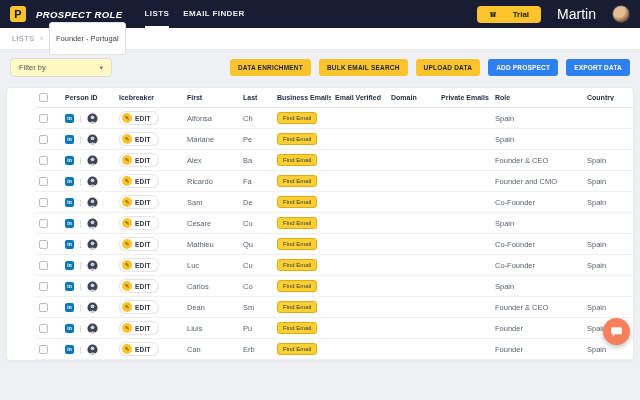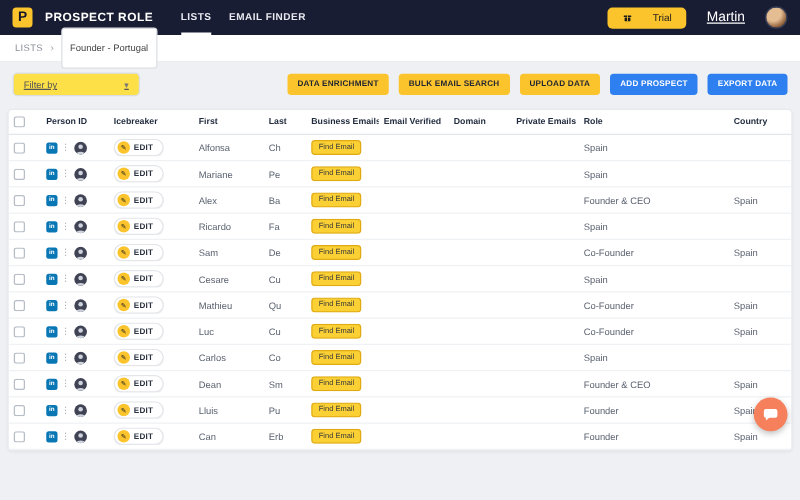--- a/index.html
+++ b/index.html
@@ -3,49 +3,49 @@
 <meta charset="utf-8">
 <style>
   * { margin:0; padding:0; box-sizing:border-box; }
   html,body { width:640px; height:400px; overflow:hidden; }
   body { font-family:"Liberation Sans", sans-serif; background:#eef0f3; color:#333; }
   .page { position:relative; width:640px; height:400px; overflow:hidden; }
 
   
   .topbar { height:28px; background:#191d33; display:flex; align-items:center; padding:0 10px; gap:10px; }
   .logo { width:16px; height:16px; background:#fcc42c; border-radius:3px; color:#14162a; font-weight:bold; font-size:11px; display:flex; align-items:center; justify-content:center; }
-  .brand { color:#fff; font-weight:bold; font-size:9.5px; letter-spacing:.4px; white-space:nowrap; }
+  .brand { color:#fff; font-weight:bold; font-size:9.5px; letter-spacing:.4px; white-space:nowrap;font-style:italic; }
   .topnav { display:flex; align-items:center; gap:14px; margin-left:12px; height:100%; }
   .topnav a { color:#e8e9f0; font-size:8px; font-weight:bold; letter-spacing:.4px; text-decoration:none; height:100%; display:flex; align-items:center; border-bottom:2px solid transparent; cursor:pointer; }
   .topnav a.active { border-bottom-color:#ffffff; }
   .top-spacer { flex:1; }
-  .trial-btn { display:flex; align-items:center; gap:16px; background:#fcc42c; border:none; border-radius:4px; padding:4px 12px; font-size:8px; font-weight:normal; color:#1b1b1b; cursor:pointer; }
-  .user-name { color:#fff; font-size:11px; margin:0 6px;text-decoration:underline; }
+  .trial-btn { display:flex; align-items:center; gap:16px; background:#fcc42c; border:none; border-radius:4px; padding:4px 12px; font-size:8px; font-weight:bold; color:#1b1b1b; cursor:pointer; }
+  .user-name { color:#fff; font-size:14px; margin:0 6px; }
   .avatar { width:18px; height:18px; border-radius:50%; background:radial-gradient(circle at 35% 30%, #e4bd93 0 40%, #8a5a33 75%, #4c3018); border:1px solid #3a3f58; }
 
   
   .breadcrumb { height:22px; background:#fff; border-bottom:1px solid #e6e8ec; display:flex; align-items:center; padding:0 12px; gap:6px; }
   .crumb-root { font-size:7.5px; color:#8a8f9a; letter-spacing:.3px; cursor:pointer; }
   .crumb-sep { font-size:8px; color:#9aa0aa; }
   .crumb-chip { font-size:7.5px; color:#444; border:1px solid #dcdfe4; border-radius:3px; padding:11px 6px; background:#fff; }
 
   
   .content { padding:8px 6px 0 6px; }
   .controls { display:flex; align-items:center; gap:8px; padding:0 4px; }
   .select-action { background:#fff; border:1px solid #c9cfd8; border-radius:4px; padding:4px 10px; font-size:7.5px; color:#333; cursor:pointer; }
-  .filter-box { background:#fde047; border:1px solid #d9dde3; border-radius:4px; padding:4px 8px; font-size:7.5px; color:#555; width:102px; display:flex; align-items:center; justify-content:space-between; cursor:pointer;text-decoration:underline; }
+  .filter-box { background:#fef9c3; border:1px solid #d9dde3; border-radius:4px; padding:4px 8px; font-size:7.5px; color:#555; width:102px; display:flex; align-items:center; justify-content:space-between; cursor:pointer; }
   .filter-caret { font-size:7px; color:#777; }
   .controls .spacer { flex:1; }
   .btn { border:none; border-radius:3px; padding:5px 8px; font-size:6.5px; font-weight:bold; letter-spacing:.2px; cursor:pointer; white-space:nowrap; }
   .btn.yellow { background:#fcc42c; color:#1d2333; }
   .btn.blue { background:#2e7ff0; color:#fff; }
 
   
   .table-card { background:#fff; border-radius:4px; margin-top:10px; border:1px solid #e8eaee; box-shadow:0 1px 2px rgba(0,0,0,.04); }
-  .thead-row, .tr { display:grid; grid-template-columns:26px 54px 68px 56px 34px 58px 56px 50px 54px 1fr 50px; align-items:center; }
+  .thead-row, .tr { display:grid; grid-template-columns:26px 54px 68px 56px 34px 58px 56px 50px 54px 1fr 50px; align-items:center;margin-left:28px; }
   .thead-row { height:20px; border-bottom:1px solid #e3e6ea; }
   .th { font-size:7px; font-weight:bold; color:#1f2a3d; padding-left:4px; white-space:nowrap; overflow:hidden; }
   .tr { height:21px; border-bottom:1px solid #f0f1f4; }
   .td { font-size:7.5px; color:#5a6270; padding-left:4px; white-space:nowrap; overflow:hidden; }
   .c-center { display:flex; align-items:center; }
   .checkbox { width:9px; height:9px; border:1px solid #b7bdc6; border-radius:2px; background:#fff; display:inline-block; cursor:pointer; }
   .person-cell { display:flex; align-items:center; gap:3px; }
   .li-icon { width:9px; height:9px; background:#0a77b5; color:#fff; font-size:5px; font-weight:bold; border-radius:2px; display:inline-flex; align-items:center; justify-content:center; cursor:pointer; }
   .kebab { color:#8a8f9a; font-size:7px; cursor:pointer; line-height:1; }
   .person-icon { width:11px; height:11px; display:inline-flex; cursor:pointer; }
@@ -269,20 +269,21 @@
       </span>
     </div>
     <div class="td cell-first">Ricardo</div>
     <div class="td cell-last">Fa</div>
     <div class="td">
       <button class="find-email">Find Email</button>
     </div>
     <div class="td"></div>
     <div class="td"></div>
     <div class="td"></div>
+    <div class="td cell-role">Founder and CMO</div>
     <div class="td cell-country">Spain</div>
   </div>
 
   <div class="tr">
     <div class="td c-center">
               <span class="checkbox"></span>
             </div>
     <div class="td person-cell">
       <span class="li-icon">in</span>
       <span class="kebab">⋮</span>

